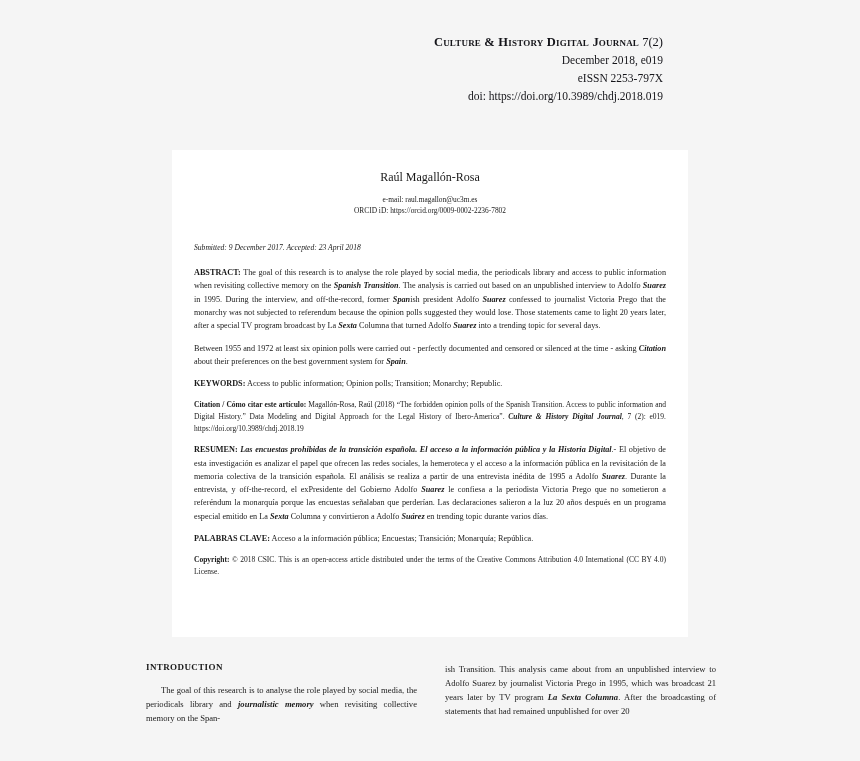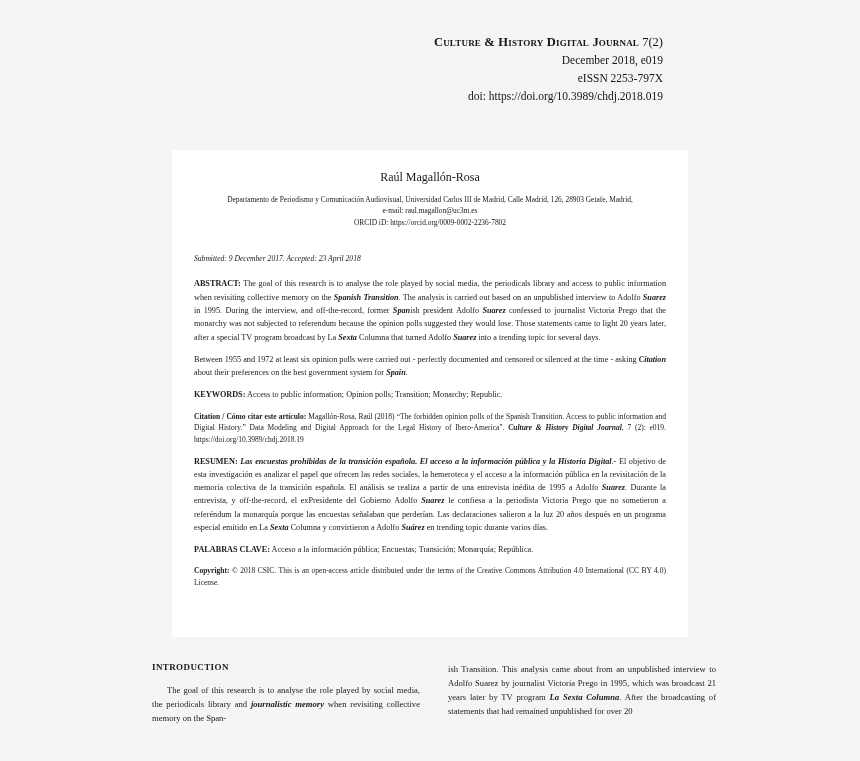--- a/index.html
+++ b/index.html
@@ -118,21 +118,20 @@
   
   .intro {
     position: absolute;
     left: 146px;
     top: 662px;
     width: 570px;
   }
   .intro-cols {
     display: flex;
     gap: 28px;
-    margin-left: 6px;
   }
   .col { width: 271px; }
   .section-head {
     font-size: 9px;
     font-weight: bold;
     letter-spacing: 0.4px;
     margin: 0 0 11px 0;
   }
   .body-para {
     font-size: 8.6px;
@@ -156,21 +155,20 @@
     <div class="sub">eISSN 2253-797X</div>
     <div class="sub">doi: https://doi.org/10.3989/chdj.2018.019</div>
   </div>
 
   <div class="panel">
 
 
     <div class="author">Raúl Magallón-Rosa</div>
 
     <div class="affiliation">
-      <span>Departamento de Periodismo y Comunicación Audiovisual, Universidad Carlos III de Madrid, Calle Madrid, 126, 28903 Getafe, Madrid,</span>
       <span>e-mail: raul.magallon@uc3m.es</span>
       <span>ORCID iD: https://orcid.org/0009-0002-2236-7802</span>
     </div>
 
     <div class="panel-body">
 
       <div class="submitted">Submitted: 9 December 2017. Accepted: 23 April 2018</div>
 
       <p class="para"><span class="lbl">ABSTRACT:</span><span> The goal of this research is to analyse the role played by social media, the periodicals library and access to public information when revisiting collective memory on the </span><span class="it">Spanish Transition</span><span>. The analysis is carried out based on an unpublished interview to Adolfo </span><span class="it">Suarez</span><span> in 1995. During the interview, and off-the-record, former </span><span class="it">Span</span><span>ish president Adolfo </span><span class="it">Suarez</span><span> confessed to journalist Victoria Prego that the monarchy was not subjected to referendum because the opinion polls suggested they would lose. Those statements came to light 20 years later, after a special TV program broadcast by La </span><span class="it">Sexta</span><span> Columna that turned Adolfo </span><span class="it">Suarez</span><span> into a trending topic for several days.</span></p>
 

